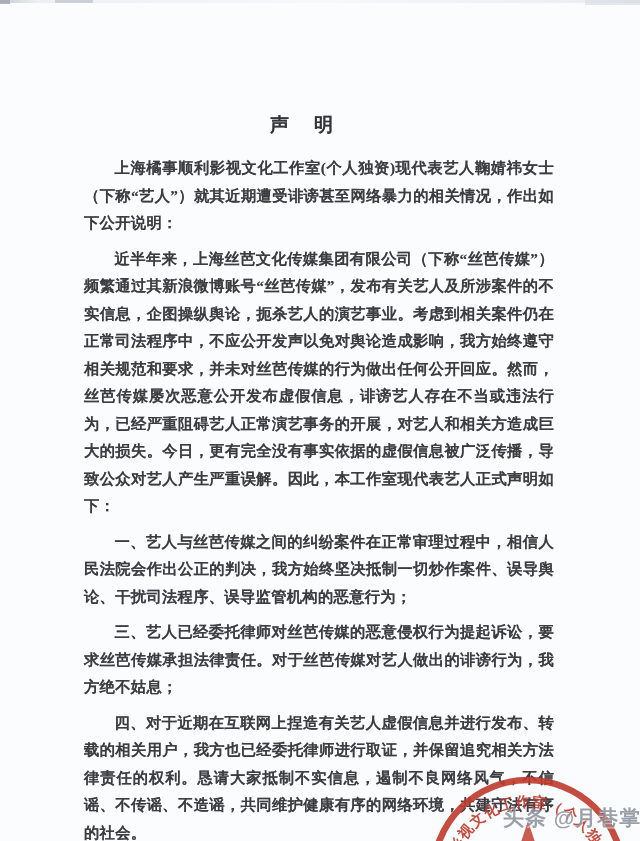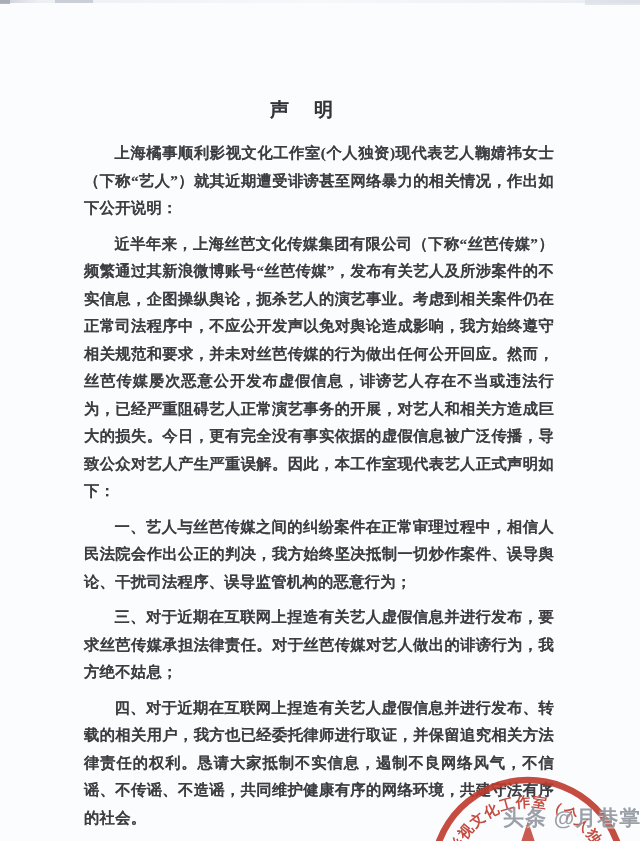--- a/index.html
+++ b/index.html
@@ -31,21 +31,21 @@
     text-shadow: 0 0 .6px rgba(64,64,70,.55);
     z-index: 1;
   }
   .doc-title {
     font-size: 19px;
     font-weight: 700;
     line-height: 26px;
     letter-spacing: 3px;
     text-align: center;
     color: #333338;
-    margin: 0 40px 16px 0;
+    margin: 15px 40px 16px 0;
   }
   .para    { margin: 0 8px 8px 0; text-indent: 2em; }
 
   .seal {
     position: absolute; left: 418px; top: 769px;
     width: 214px; height: 72px;
     z-index: 3;
     opacity: .9;
     pointer-events: none;
   }
@@ -71,21 +71,21 @@
 <div class="edge-smudge"></div>
 <div class="edge-corner-right"></div>
 
 <div class="doc">
   <h1 class="doc-title">声　明</h1>
 
   <div>
       <p class="para">上海橘事顺利影视文化工作室(个人独资)现代表艺人鞠婧祎女士（下称“艺人”）就其近期遭受诽谤甚至网络暴力的相关情况，作出如下公开说明：</p>
       <p class="para">近半年来，上海丝芭文化传媒集团有限公司（下称“丝芭传媒”）频繁通过其新浪微博账号“丝芭传媒”，发布有关艺人及所涉案件的不实信息，企图操纵舆论，扼杀艺人的演艺事业。考虑到相关案件仍在正常司法程序中，不应公开发声以免对舆论造成影响，我方始终遵守相关规范和要求，并未对丝芭传媒的行为做出任何公开回应。然而，丝芭传媒屡次恶意公开发布虚假信息，诽谤艺人存在不当或违法行为，已经严重阻碍艺人正常演艺事务的开展，对艺人和相关方造成巨大的损失。今日，更有完全没有事实依据的虚假信息被广泛传播，导致公众对艺人产生严重误解。因此，本工作室现代表艺人正式声明如下：</p>
       <p class="para">一、艺人与丝芭传媒之间的纠纷案件在正常审理过程中，相信人民法院会作出公正的判决，我方始终坚决抵制一切炒作案件、误导舆论、干扰司法程序、误导监管机构的恶意行为；</p>
-      <p class="para">三、对于近期在互联网上捏造有关艺人虚假信息并进行发布，要求丝芭传媒承担法律责任。对于丝芭传媒对艺人做出的诽谤行为，我方绝不姑息；</p>
+      <p class="para">三、艺人已经委托律师对丝芭传媒的恶意侵权行为提起诉讼，要求丝芭传媒承担法律责任。对于丝芭传媒对艺人做出的诽谤行为，我方绝不姑息；</p>
       <p class="para">四、对于近期在互联网上捏造有关艺人虚假信息并进行发布、转载的相关用户，我方也已经委托律师进行取证，并保留追究相关方法律责任的权利。恳请大家抵制不实信息，遏制不良网络风气，不信谣、不传谣、不造谣，共同维护健康有序的网络环境，共建守法有序的社会。</p>
     </div>
 
 </div>
 
 <svg class="seal" viewBox="0 0 214 72" xmlns="http://www.w3.org/2000/svg">
   <defs>
     <path id="sealArc" d="M 39.5 87.1 A 75 75 0 0 1 180.5 87.1" fill="none"></path>
   </defs>
   <circle cx="110" cy="106" r="95" fill="none" stroke="#c03a2c" stroke-width="6.5"></circle>

